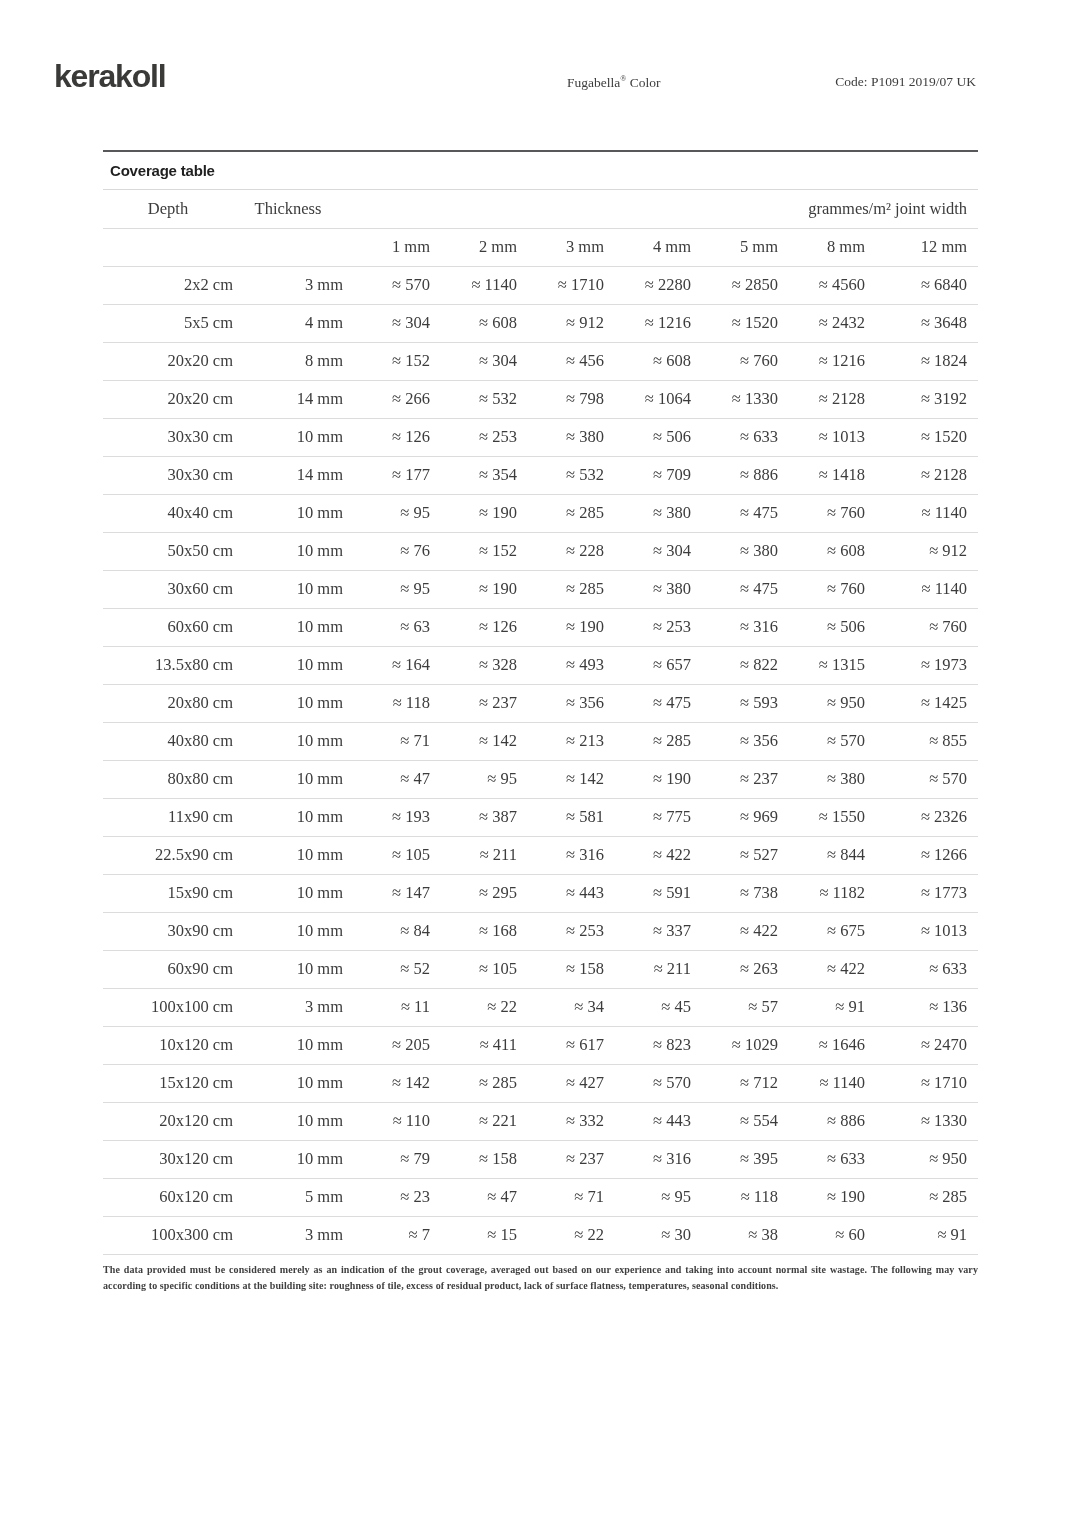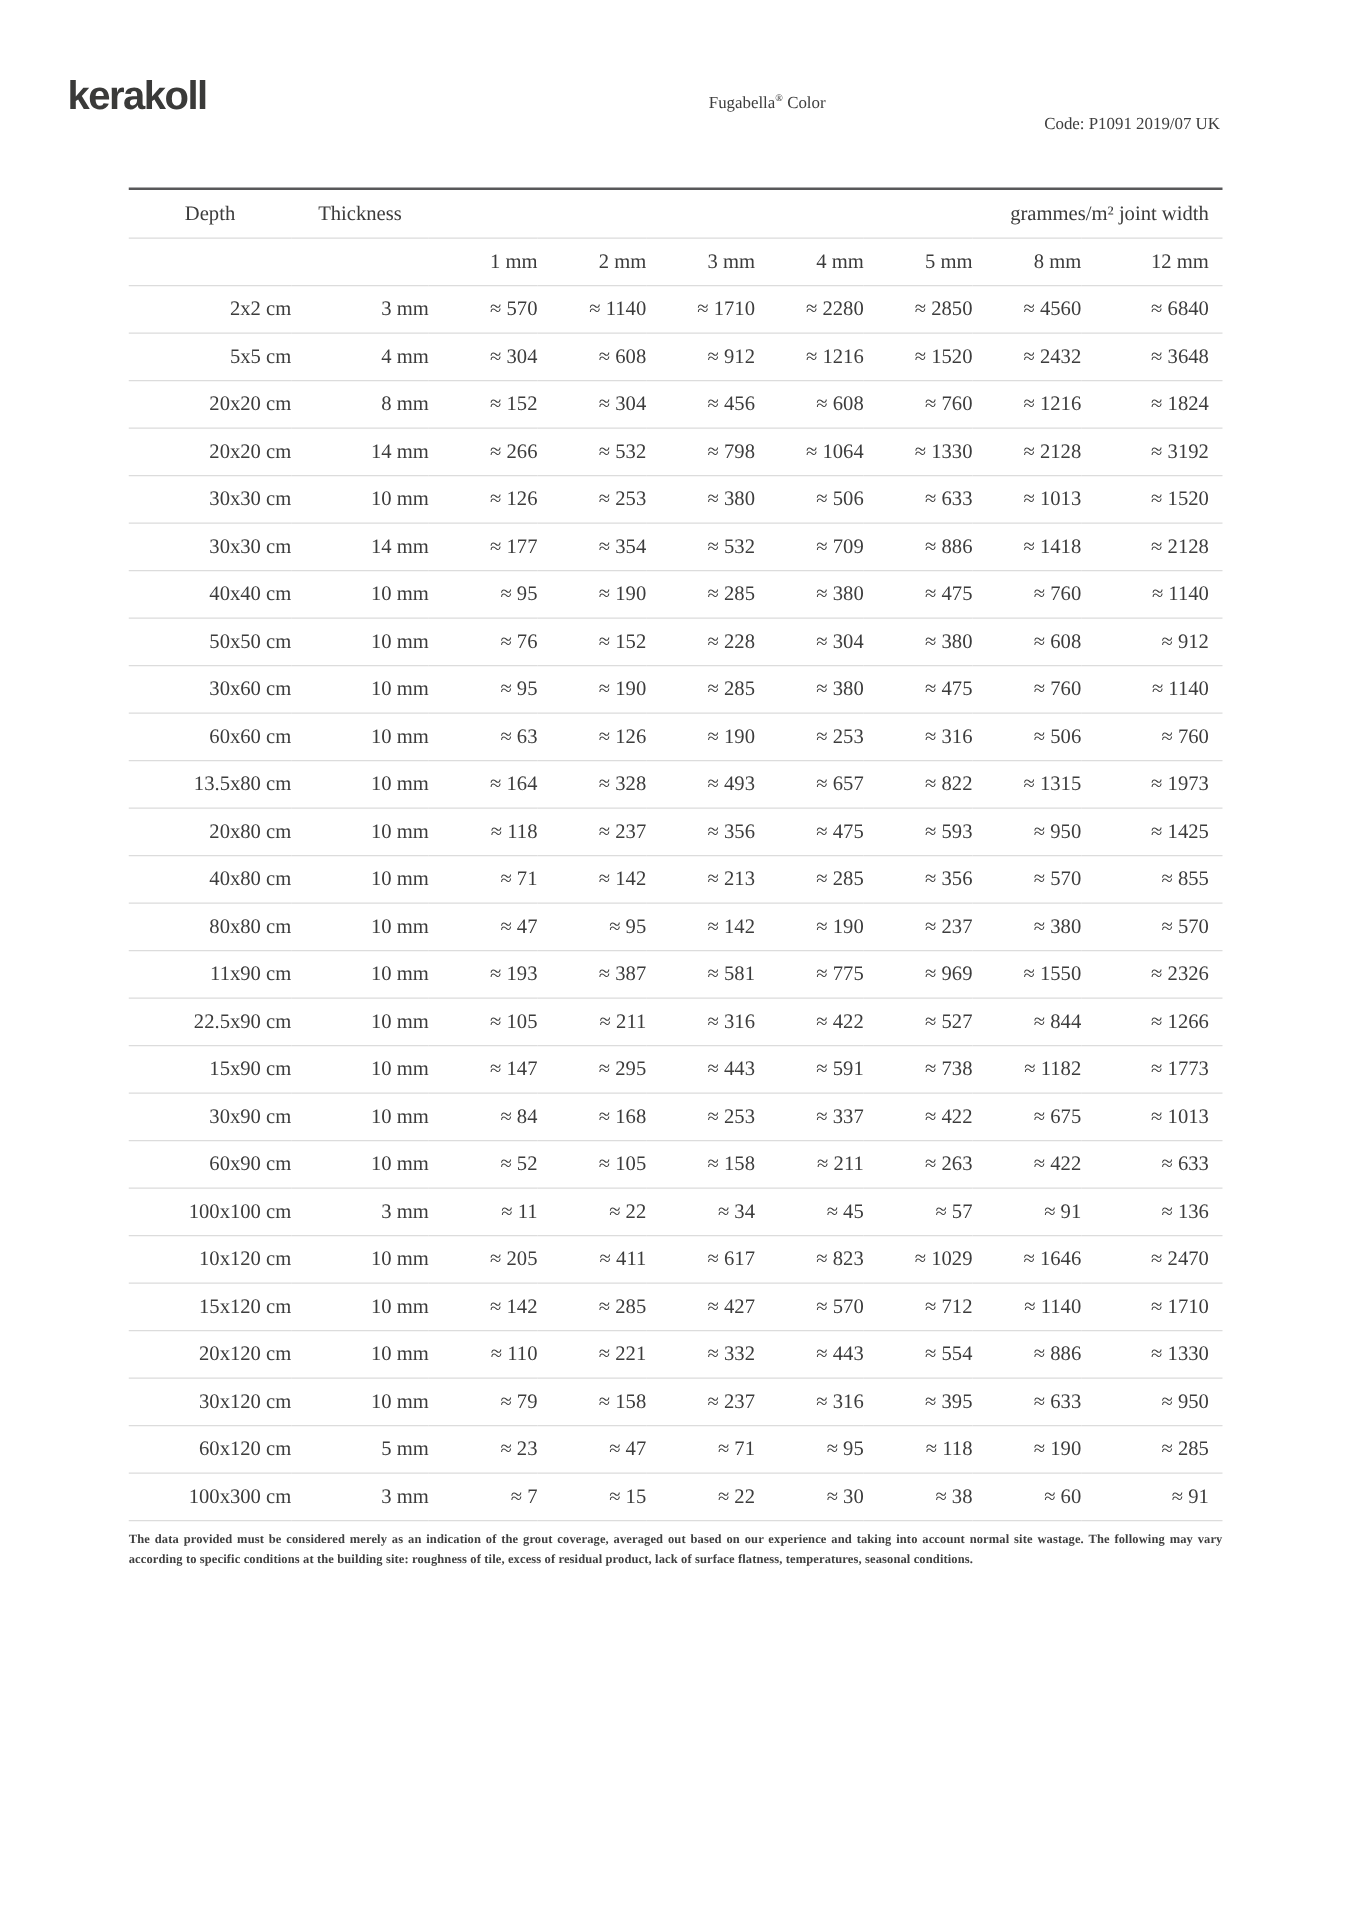--- a/index.html
+++ b/index.html
@@ -20,21 +20,21 @@
     font-family: "Liberation Sans", sans-serif;
     font-weight: bold; font-size: 32px; letter-spacing: -1.2px;
     color: #3a3a39;
   }
   .product-name {
     position: absolute; left: 567px; top: 74px;
     font-size: 13.5px; color: #3d3d3d; white-space: nowrap;
   }
   .product-name sup { font-size: 8px; }
   .doc-code {
-    position: absolute; right: 104px; top: 91px;
+    position: absolute; right: 104px; top: 74px;
     font-size: 13.5px; color: #3d3d3d; white-space: nowrap;
   }
   
   .content { margin: 0 102px 0 103px; width: 875px; }
   .top-rule { height: 2px; background: #58585a; }
   .title-row {
     height: 38px; display: flex; align-items: center;
     border-bottom: 1px solid #d9d9d9;
   }
   .table-title {
@@ -69,20 +69,23 @@
 <body>
 
 <div class="page-header">
   <div class="logo">kerakoll</div>
   <div class="product-name"><span>Fugabella</span><sup>®</sup><span> Color</span></div>
   <div class="doc-code">Code: P1091 2019/07 UK</div>
 </div>
 
 <div class="content">
   <div class="top-rule"></div>
+  <div class="title-row">
+    <span class="table-title">Coverage table</span>
+  </div>
 
   <table class="coverage">
     <colgroup>
       <col style="width:130px">
         <col style="width:110px">
       <col style="width:87px">
         <col style="width:87px">
         <col style="width:87px">
       <col style="width:87px">
         <col style="width:87px">

